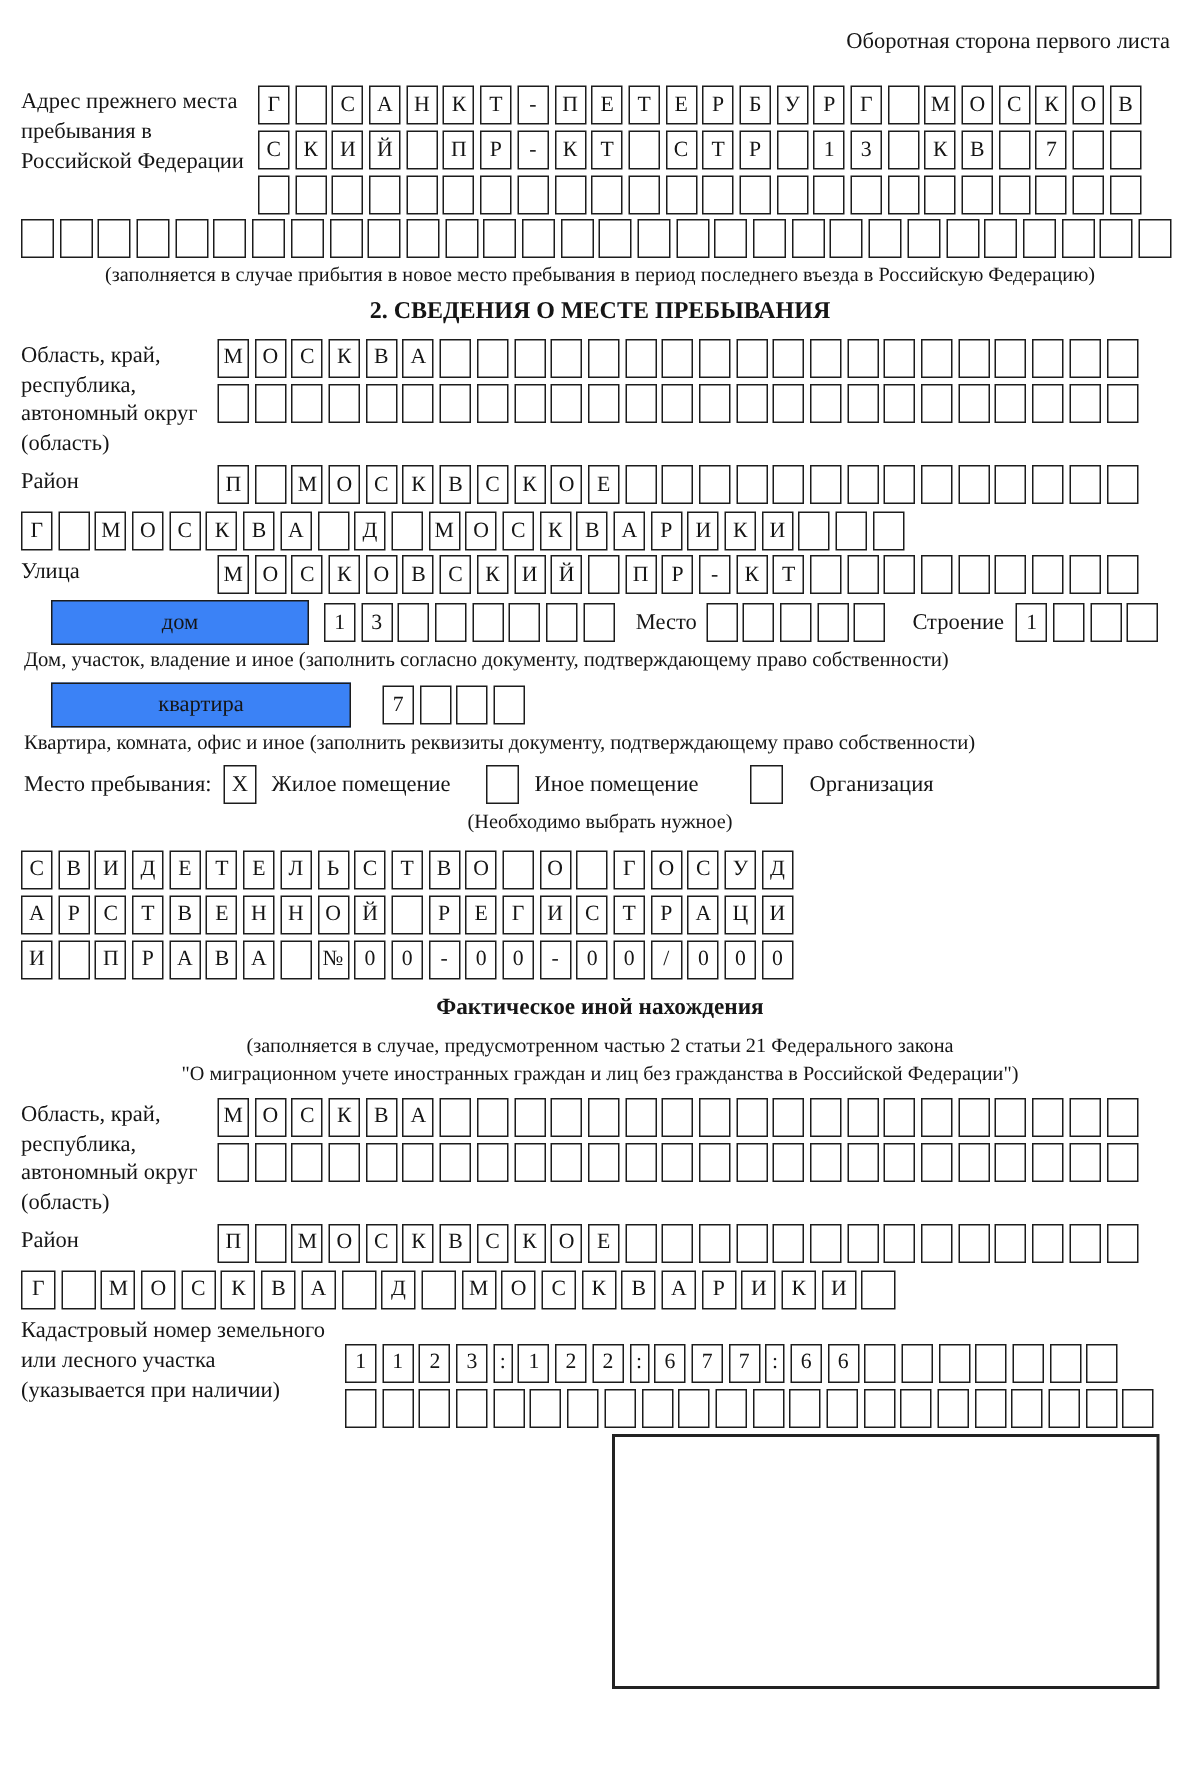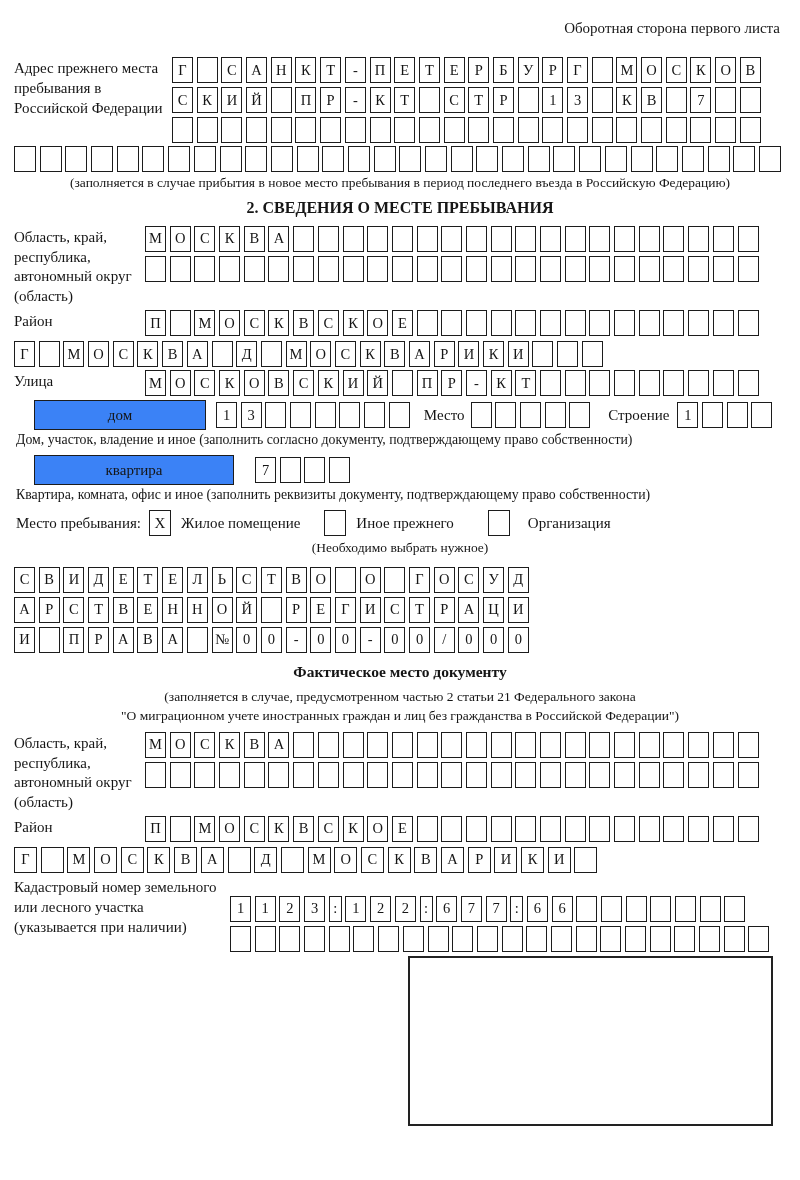--- a/index.html
+++ b/index.html
@@ -359,21 +359,21 @@
         <div class="cell"></div>
       </div>
   </div>
   <div class="note-left">Квартира, комната, офис и иное (заполнить реквизиты документу, подтверждающему право собственности)</div>
 
   <div class="stay-row">
     <span class="inline-lbl">Место пребывания:</span>
     <span class="chk" style="margin:0 10px 0 8px;">X</span>
     <span class="inline-lbl">Жилое помещение</span>
     <span class="chk" style="margin:0 10px 0 24px;"></span>
-    <span class="inline-lbl">Иное прежнего</span>
+    <span class="inline-lbl">Иное помещение</span>
     <span class="chk" style="margin:0 18px 0 34px;"></span>
     <span class="inline-lbl">Организация</span>
   </div>
   <div class="note" style="margin-bottom:9px;">(Необходимо выбрать нужное)</div>
 
   <div class="field">
     <div class="cellrows">
       <div class="cells">
           <div class="cell">С</div>
           <div class="cell">В</div>
@@ -439,21 +439,21 @@
           <div class="cell">0</div>
           <div class="cell">0</div>
           <div class="cell">/</div>
           <div class="cell">0</div>
           <div class="cell">0</div>
           <div class="cell">0</div>
         </div>
     </div>
   </div>
 
-  <div class="sub-title">Фактическое место документу</div>
+  <div class="sub-title">Фактическое иной нахождения</div>
   <div class="note">(заполняется в случае, предусмотренном частью 2 статьи 21 Федерального закона</div>
   <div class="note mb6">"О миграционном учете иностранных граждан и лиц без гражданства в Российской Федерации")</div>
 
   <div class="field">
     <div class="lbl lbl-w131">Область, край, республика, автономный округ (область)</div>
     <div class="cellrows">
       <div class="cells">
           <div class="cell">М</div>
           <div class="cell">О</div>
           <div class="cell">С</div>

